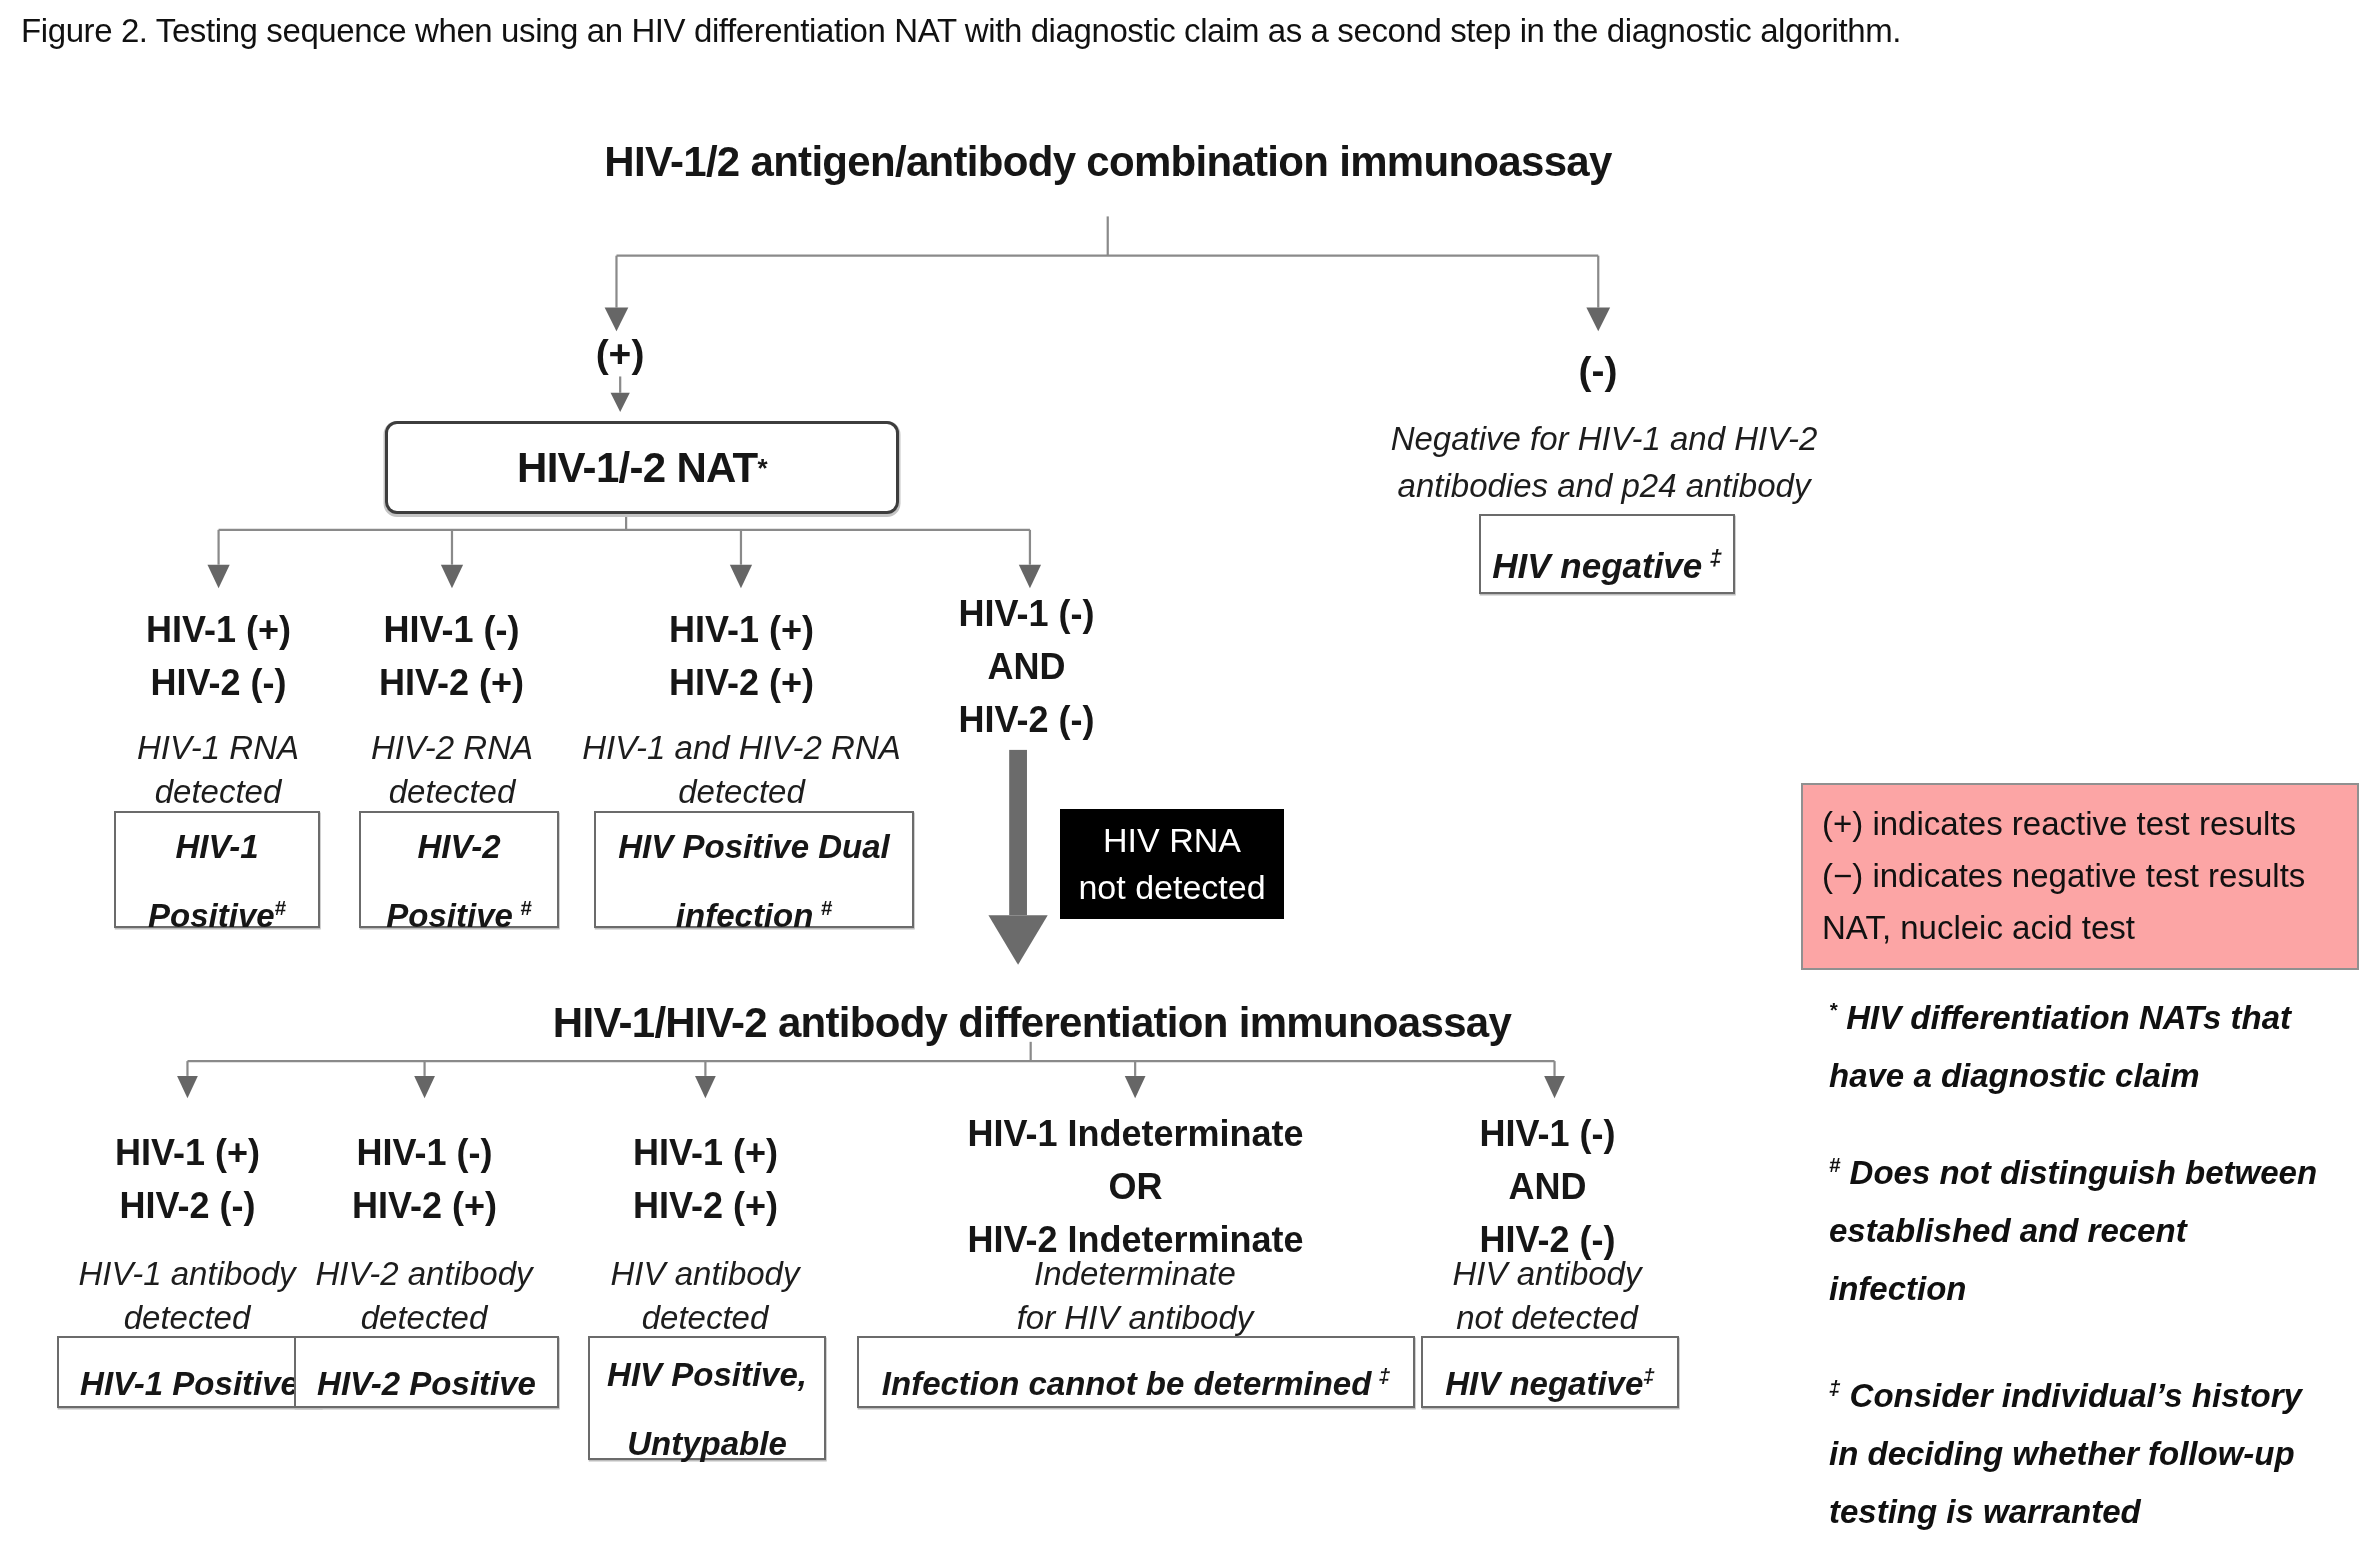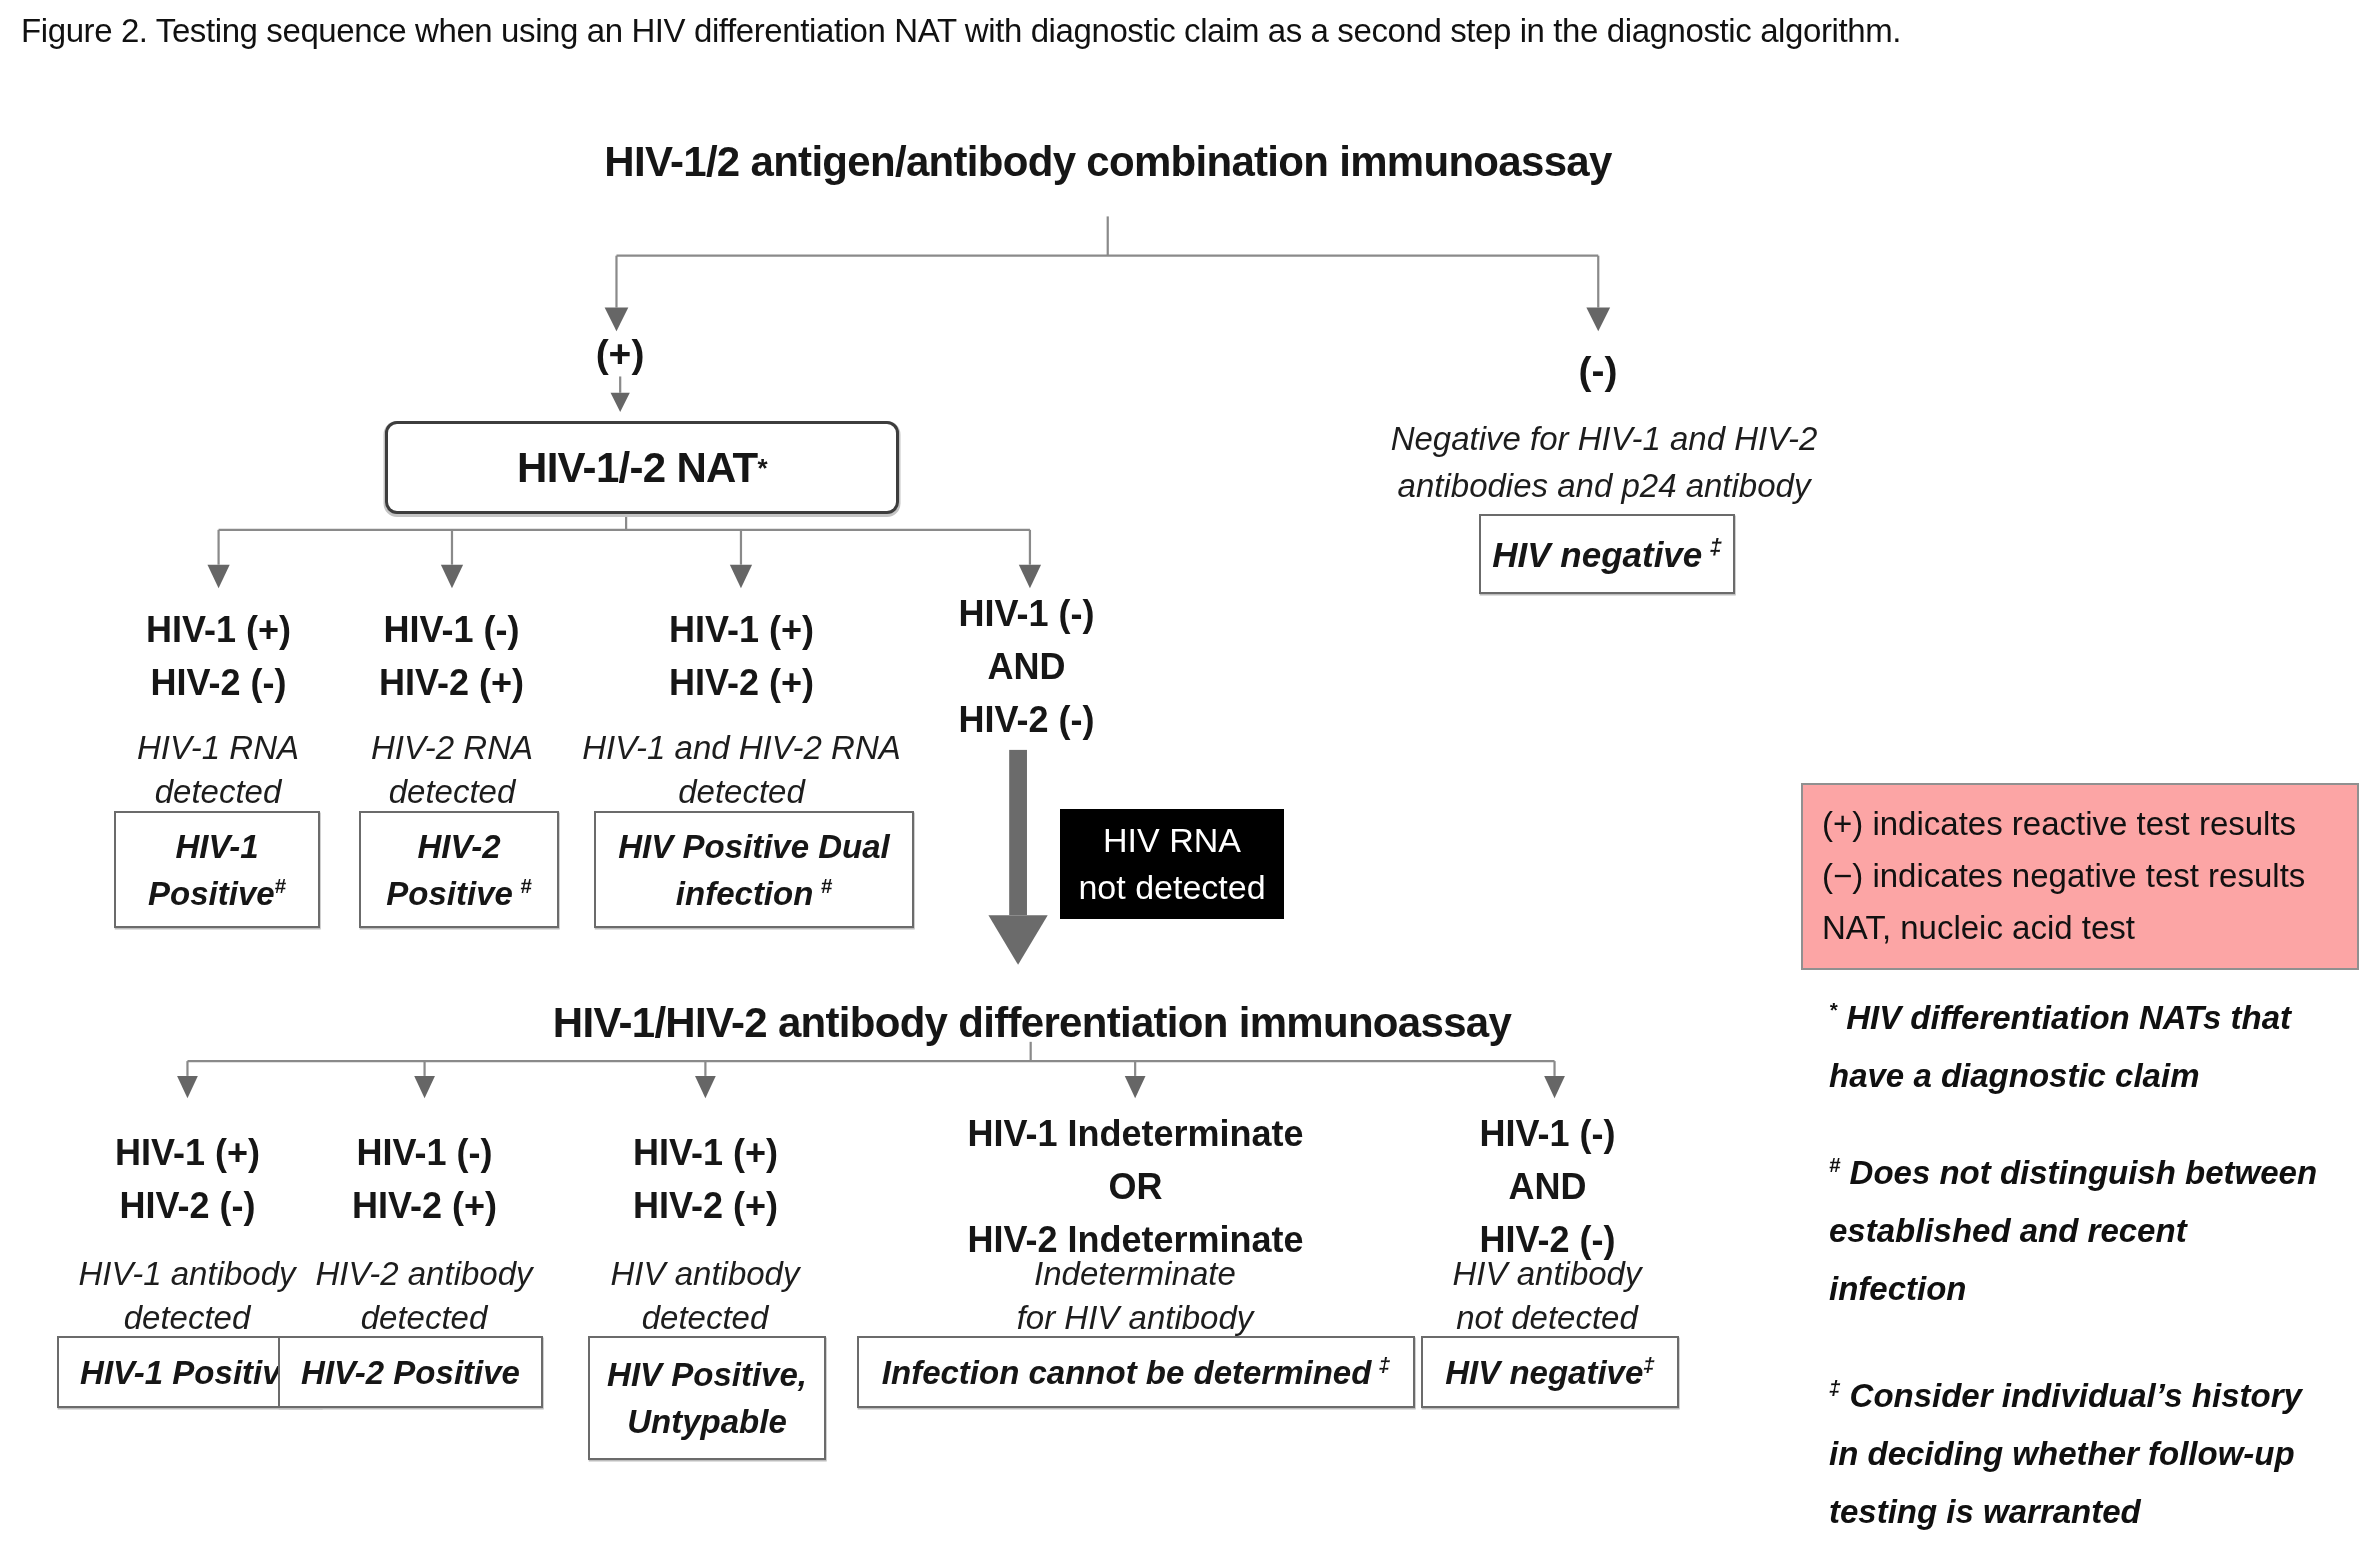--- a/index.html
+++ b/index.html
@@ -8,21 +8,21 @@
   .abs{position:absolute;}
   .ctr{text-align:center;}
   .fig-title{font-size:33px;letter-spacing:-0.4px;white-space:nowrap;color:#111;}
   .h1{font-size:42px;font-weight:bold;letter-spacing:-0.7px;}
   .sign{font-size:39px;font-weight:bold;}
   .status{font-size:36px;font-weight:bold;line-height:53px;}
   .status3{line-height:53px;}
   .detect{font-size:33px;font-style:italic;line-height:44px;color:#1d1d1d;}
   .box{border:2.2px solid #6b6b6b;background:#fff;box-shadow:0.7px 1.5px 0 0 #bdbdbd;
        display:flex;flex-direction:column;justify-content:center;align-items:center;}
-  .box .line{font-size:33px;font-weight:bold;font-style:italic;line-height:47px;}
+  .box .line{font-size:33px;font-weight:bold;font-style:italic;line-height:47px;margin-top:22px;}
   .nat-box{border:3px solid #3d3d3d;border-radius:12px;background:#fff;
            box-shadow:0 1.5px 0 1.5px #c4c4c4;display:flex;justify-content:center;align-items:center;
            font-size:42px;font-weight:bold;letter-spacing:-0.7px;text-align:center;}
   .black-box{background:#000;color:#fff;display:flex;flex-direction:column;
              justify-content:center;align-items:center;}
   .black-box .line{font-size:34px;line-height:47px;font-weight:400;}
   .legend-box{border:2.2px solid #909090;background:#fca5a5;padding:13.3px 19px;font-size:33px;line-height:52px;color:#111;}
   .fn{font-size:33px;font-weight:bold;font-style:italic;line-height:58px;color:#101010;}
   sup{font-size:62%;vertical-align:super;line-height:0;}
   .sup-gap{margin-left:7.4px;}
@@ -162,21 +162,21 @@
   </div>
 
   <div class="abs txt status ctr" style="left:306px;top:1126px;width:237px;">
     <div>HIV-1 (-)</div>
     <div>HIV-2 (+)</div>
   </div>
   <div class="abs txt detect ctr" style="left:276px;top:1252px;width:296px;">
     <div>HIV-2 antibody</div>
     <div>detected</div>
   </div>
-  <div class="abs txt box" style="left:278px;top:1336px;width:261px;height:68px;">
+  <div class="abs txt box" style="left:294px;top:1336px;width:261px;height:68px;">
     <div class="line">HIV-2 Positive</div>
   </div>
 
   <div class="abs txt status ctr" style="left:587px;top:1126px;width:237px;">
     <div>HIV-1 (+)</div>
     <div>HIV-2 (+)</div>
   </div>
   <div class="abs txt detect ctr" style="left:557px;top:1252px;width:296px;">
     <div>HIV antibody</div>
     <div>detected</div>

